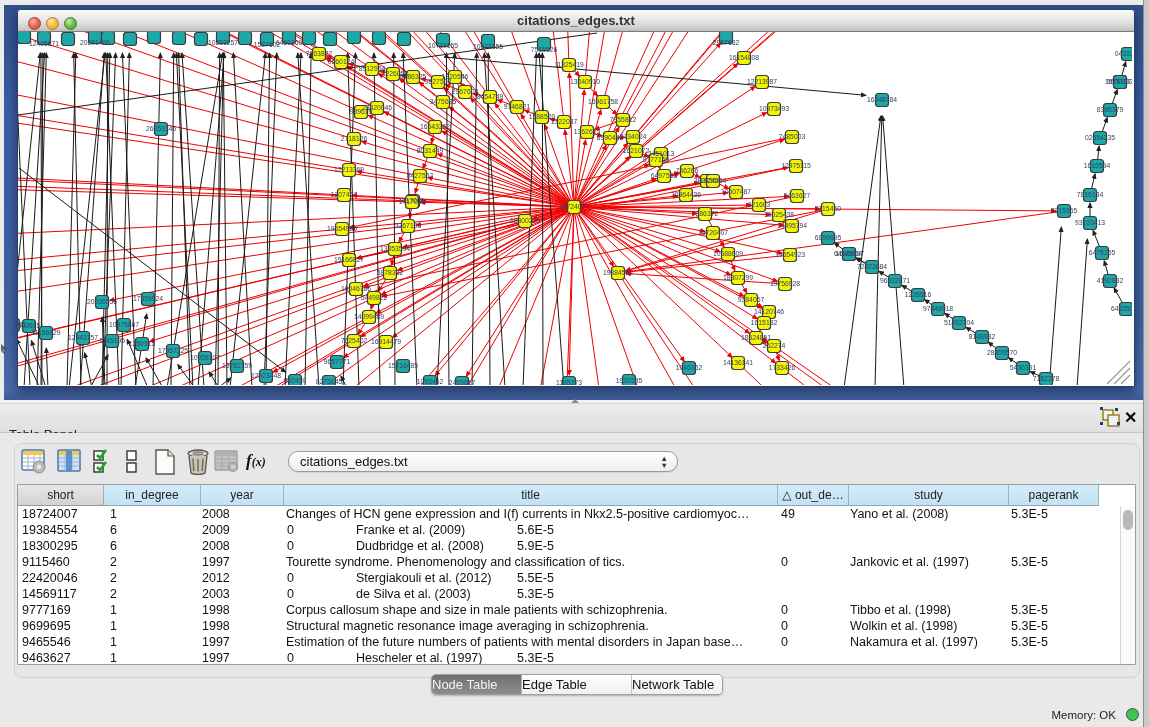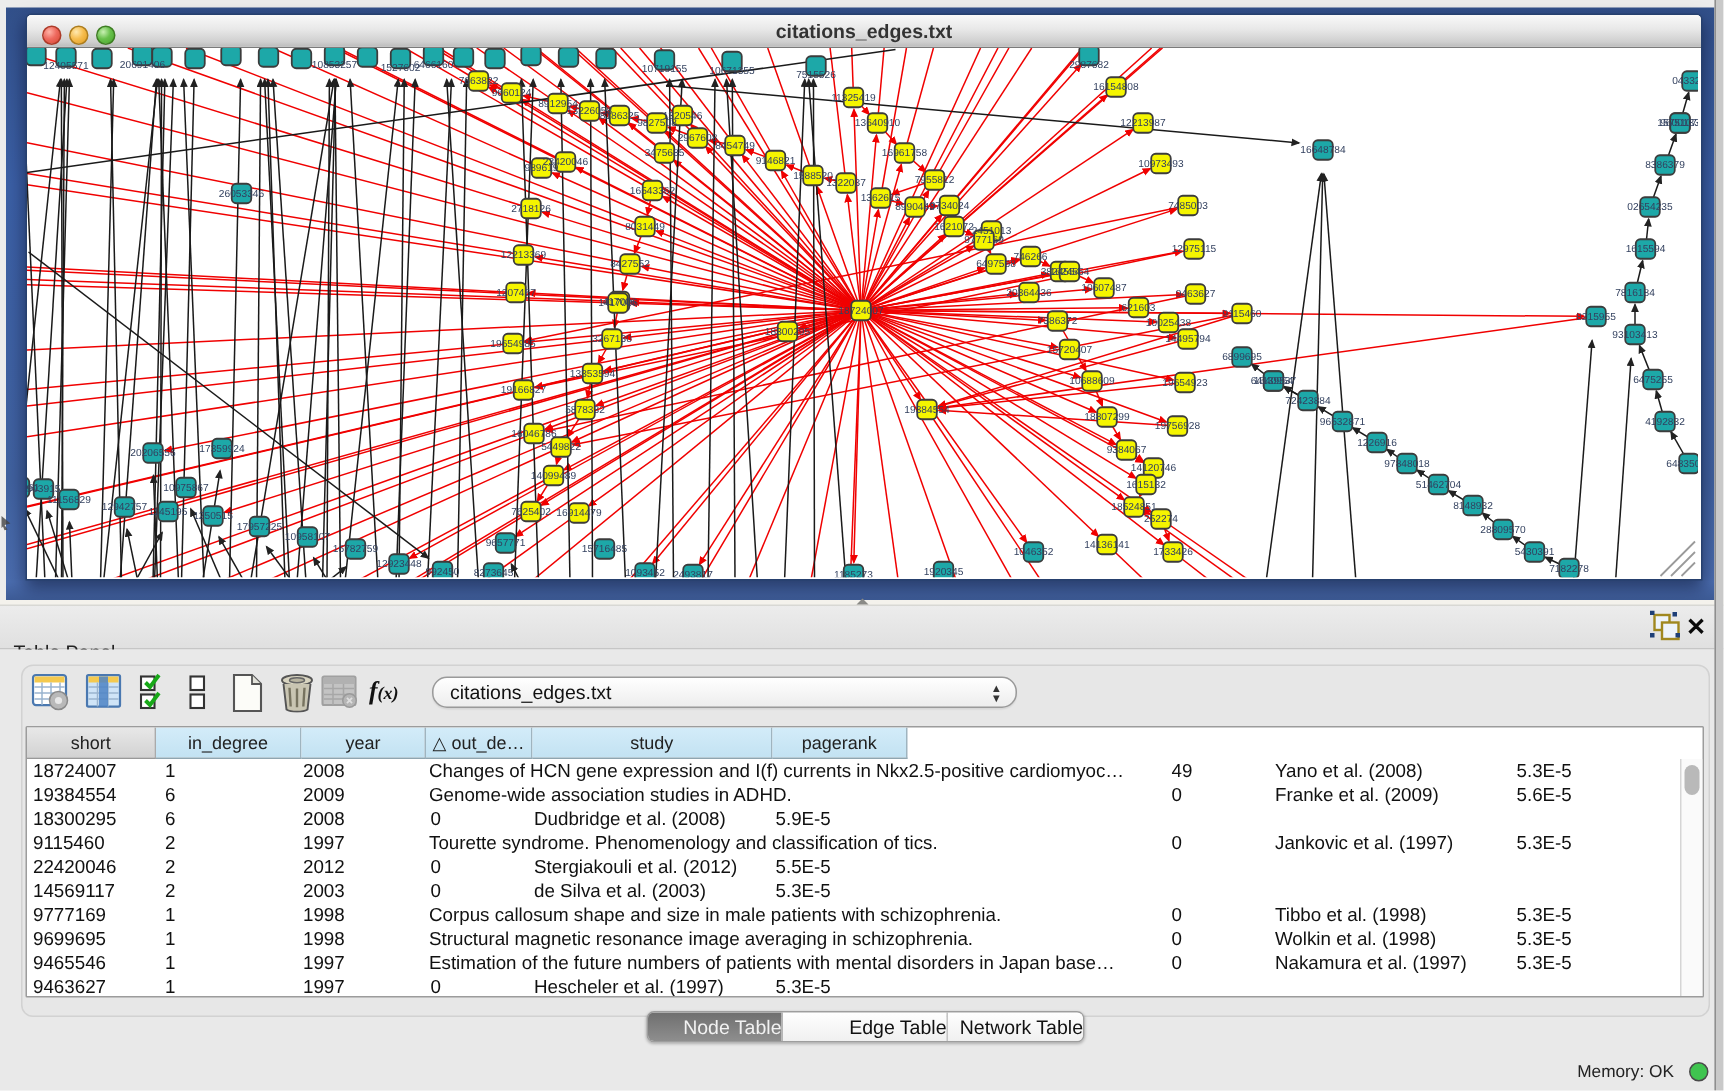--- a/index.html
+++ b/index.html
@@ -27,21 +27,21 @@
 .th.gray{background:linear-gradient(180deg,#e8e8e8 0,#d2d2d2 100%);border-right:1px solid #aaa;border-bottom:1px solid #999}
 .tbody{position:absolute;left:0;top:21px;width:1119px}
 .tr{height:16px;line-height:16px;display:flex;font-size:12.5px;color:#111;white-space:nowrap}
 .tr>div{overflow:hidden}
 .c0{width:86px;padding-left:4px}.c1{width:97px;padding-left:6px}.c2{width:83px;padding-left:1px}
 .c3{width:494px;padding-left:2px}.c4{width:71px;padding-left:3px}.c5{width:160px;padding-left:1px}
 .c6{width:90px;padding-left:2px}
 .vsb{position:absolute;right:0;top:21px;width:15px;height:160px;background:#fafafa;border-left:1px solid #d5d5d5}
 .vsb .thumb{position:absolute;left:2px;top:4px;width:10px;height:20px;background:#b9b9b9;border-radius:5px}
 .seg{position:absolute;left:431px;top:674px;height:21px;display:flex;border:1px solid #9e9e9e;border-radius:5px;overflow:hidden;font-size:13px;box-shadow:0 1px 2px rgba(0,0,0,.25)}
-.seg>div{line-height:20px;text-align:right}
+.seg>div{line-height:20px;text-align:left}
 .s1{width:89px;background:linear-gradient(180deg,#6f6f6f,#8e8e8e);color:#f2f2f2}
 .s2{width:110px;background:linear-gradient(180deg,#ffffff,#f0f0f0);color:#111;border-left:1px solid #b5b5b5}
 .s3{width:91px;background:linear-gradient(180deg,#ffffff,#f0f0f0);color:#111;border-left:1px solid #c5c5c5}
 .mem{position:absolute;right:33px;top:709px;font-size:11.5px;color:#222}
 .memdot{position:absolute;right:10px;top:708px;width:13px;height:13px;border-radius:50%;background:#3fc44f;border:1.5px solid #4a4a4a}
 .rstrip{position:absolute;right:0;top:0;width:6px;height:727px;background:#c9c9c9;border-left:1px solid #8e8e8e}
 .icon{position:absolute;top:449px}
 .fx{position:absolute;left:246px;top:451px;font-family:"Liberation Serif",serif;font-style:italic;font-weight:bold;font-size:17px;color:#111}
 .fx span{font-size:12px}
 .floaticon{position:absolute;left:1100px;top:407px;z-index:5}
@@ -718,39 +718,39 @@
   <div class="fx">f<span>(x)</span></div>
   <div class="combo">citations_edges.txt
     <div class="arr">▲<br>▼</div>
   </div>
 </div>
 <div class="tablewrap">
   <div class="thead">
     <div class="th gray" style="width:86px">short</div>
     <div class="th" style="width:97px">in_degree</div>
     <div class="th" style="width:83px">year</div>
+    <div class="th" style="width:494px">title</div>
     <div class="th" style="width:71px">△ out_de…</div>
     <div class="th" style="width:160px">study</div>
     <div class="th" style="width:90px">pagerank</div>
   </div>
   <div class="tbody">
 <div class="tr">
         <div class="c0">18724007</div>
         <div class="c1">1</div>
         <div class="c2">2008</div>
         <div class="c3">Changes of HCN gene expression and I(f) currents in Nkx2.5-positive cardiomyoc…</div>
         <div class="c4">49</div>
         <div class="c5">Yano et al. (2008)</div>
         <div class="c6">5.3E-5</div>
       </div>
 <div class="tr">
         <div class="c0">19384554</div>
         <div class="c1">6</div>
         <div class="c2">2009</div>
-        <div class="c3">Genome-wide association studies in ADHD.</div>
         <div class="c4">0</div>
         <div class="c5">Franke et al. (2009)</div>
         <div class="c6">5.6E-5</div>
       </div>
 <div class="tr">
         <div class="c0">18300295</div>
         <div class="c1">6</div>
         <div class="c2">2008</div>
         <div class="c4">0</div>
         <div class="c5">Dudbridge et al. (2008)</div>

